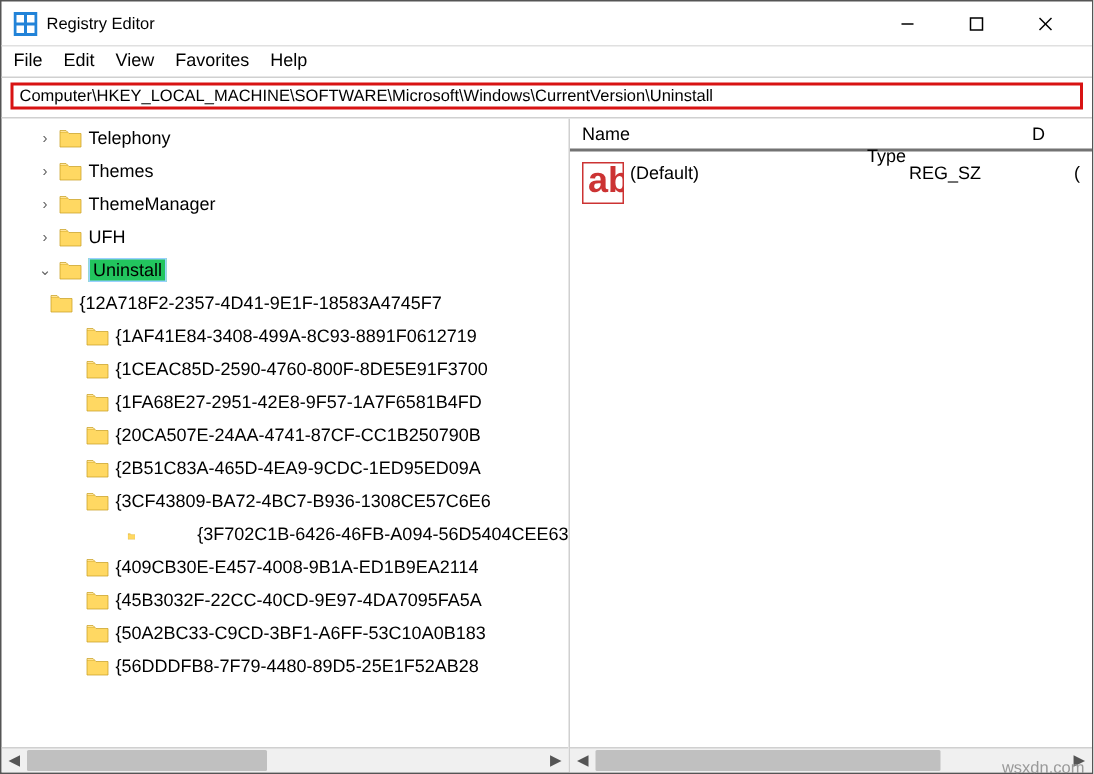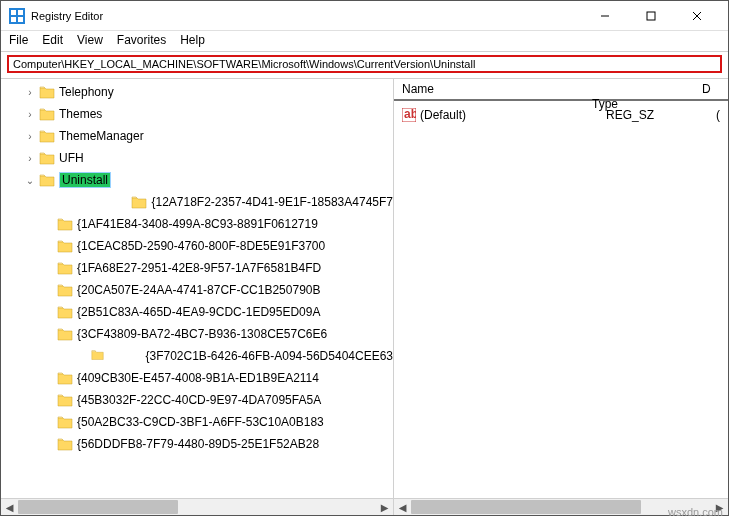--- a/index.html
+++ b/index.html
@@ -22,21 +22,21 @@
 .folder { width: 16px; height: 14px; margin: 0 4px 0 2px; display: inline-block; }
 .tree-label { font-size: 12px; }
 .selected .tree-label { background: #22c55e; border: 1px solid #99d1ff; padding: 0 2px; }
 .list-pane { flex: 1; display: flex; flex-direction: column; }
 .list-head { display: flex; height: 22px; align-items: center; border-bottom: 2px solid #737373; padding-left: 8px; }
 .list-head .col { font-size: 12px; }
 .list-head .col.n { width: 190px; }
 .list-head .col.t { width: 110px; margin-top: 30px; }
 .list-body { flex: 1; padding: 4px 8px; }
 .list-row { display: flex; align-items: center; height: 20px; }
-.ab-icon { width: 14px; height: 14px; margin-right: 4px; display: inline-block; }
+.ab-icon { width: 28px; height: 14px; margin-right: 4px; display: inline-block; }
 .list-row .n { width: 186px; font-size: 12px; }
 .list-row .t { width: 110px; font-size: 12px; }
 .hscroll { height: 17px; border-top: 1px solid #d0d0d0; background: #f0f0f0; position: relative; }
 .hscroll .left-arr, .hscroll .right-arr { width: 17px; height: 100%; position: absolute; top: 0; display:flex;align-items:center;justify-content:center;color:#555;font-size:10px; }
 .hscroll .left-arr { left:0; } .hscroll .right-arr { right:0; }
 .hscroll .thumb { position:absolute; top:1px; height:14px; background:#c0c0c0; left:17px; width:160px; border-radius:1px; }
 .watermark { position:absolute; bottom:-2px; right:6px; font-size:11px; color:#999; }
 </style>
 </head>
 <body>
@@ -122,21 +122,21 @@
             <span class="tree-label">UFH</span>
           </div>
           <div class="tree-row selected" style="padding-left: 22px;">
             <span class="tw">⌄</span>
             <span class="folder"><svg viewBox="0 0 16 14">
                 <path d="M1 3 L6 3 L7 4 L15 4 L15 13 L1 13 Z" fill="#ffd862" stroke="#c9a227" stroke-width="0.5"></path>
                 <path d="M1 3 L1 2 L5 2 L6 3" fill="#ffe499" stroke="#c9a227" stroke-width="0.5"></path>
               </svg></span>
             <span class="tree-label">Uninstall</span>
           </div>
-          <div class="tree-row" style="padding-left: 40px; justify-content: flex-end;">
+          <div class="tree-row" style="padding-left: 16px;">
             <span class="tw"></span>
             <span class="folder"><svg viewBox="0 0 16 14">
                 <path d="M1 3 L6 3 L7 4 L15 4 L15 13 L1 13 Z" fill="#ffd862" stroke="#c9a227" stroke-width="0.5"></path>
                 <path d="M1 3 L1 2 L5 2 L6 3" fill="#ffe499" stroke="#c9a227" stroke-width="0.5"></path>
               </svg></span>
             <span class="tree-label">{12A718F2-2357-4D41-9E1F-18583A4745F7</span>
           </div>
           <div class="tree-row" style="padding-left: 40px;">
             <span class="tw"></span>
             <span class="folder"><svg viewBox="0 0 16 14">

